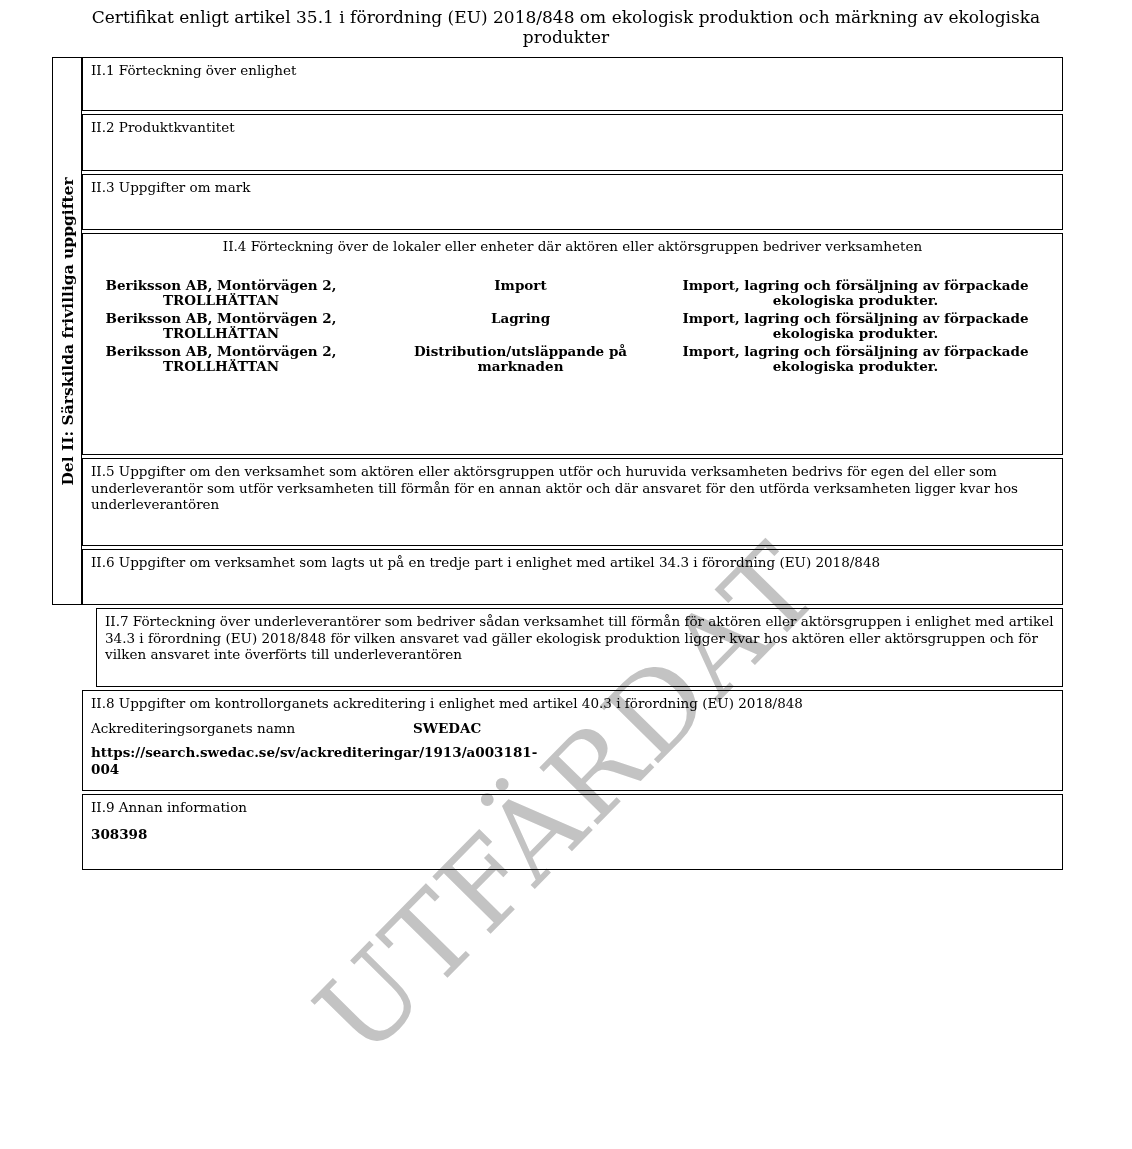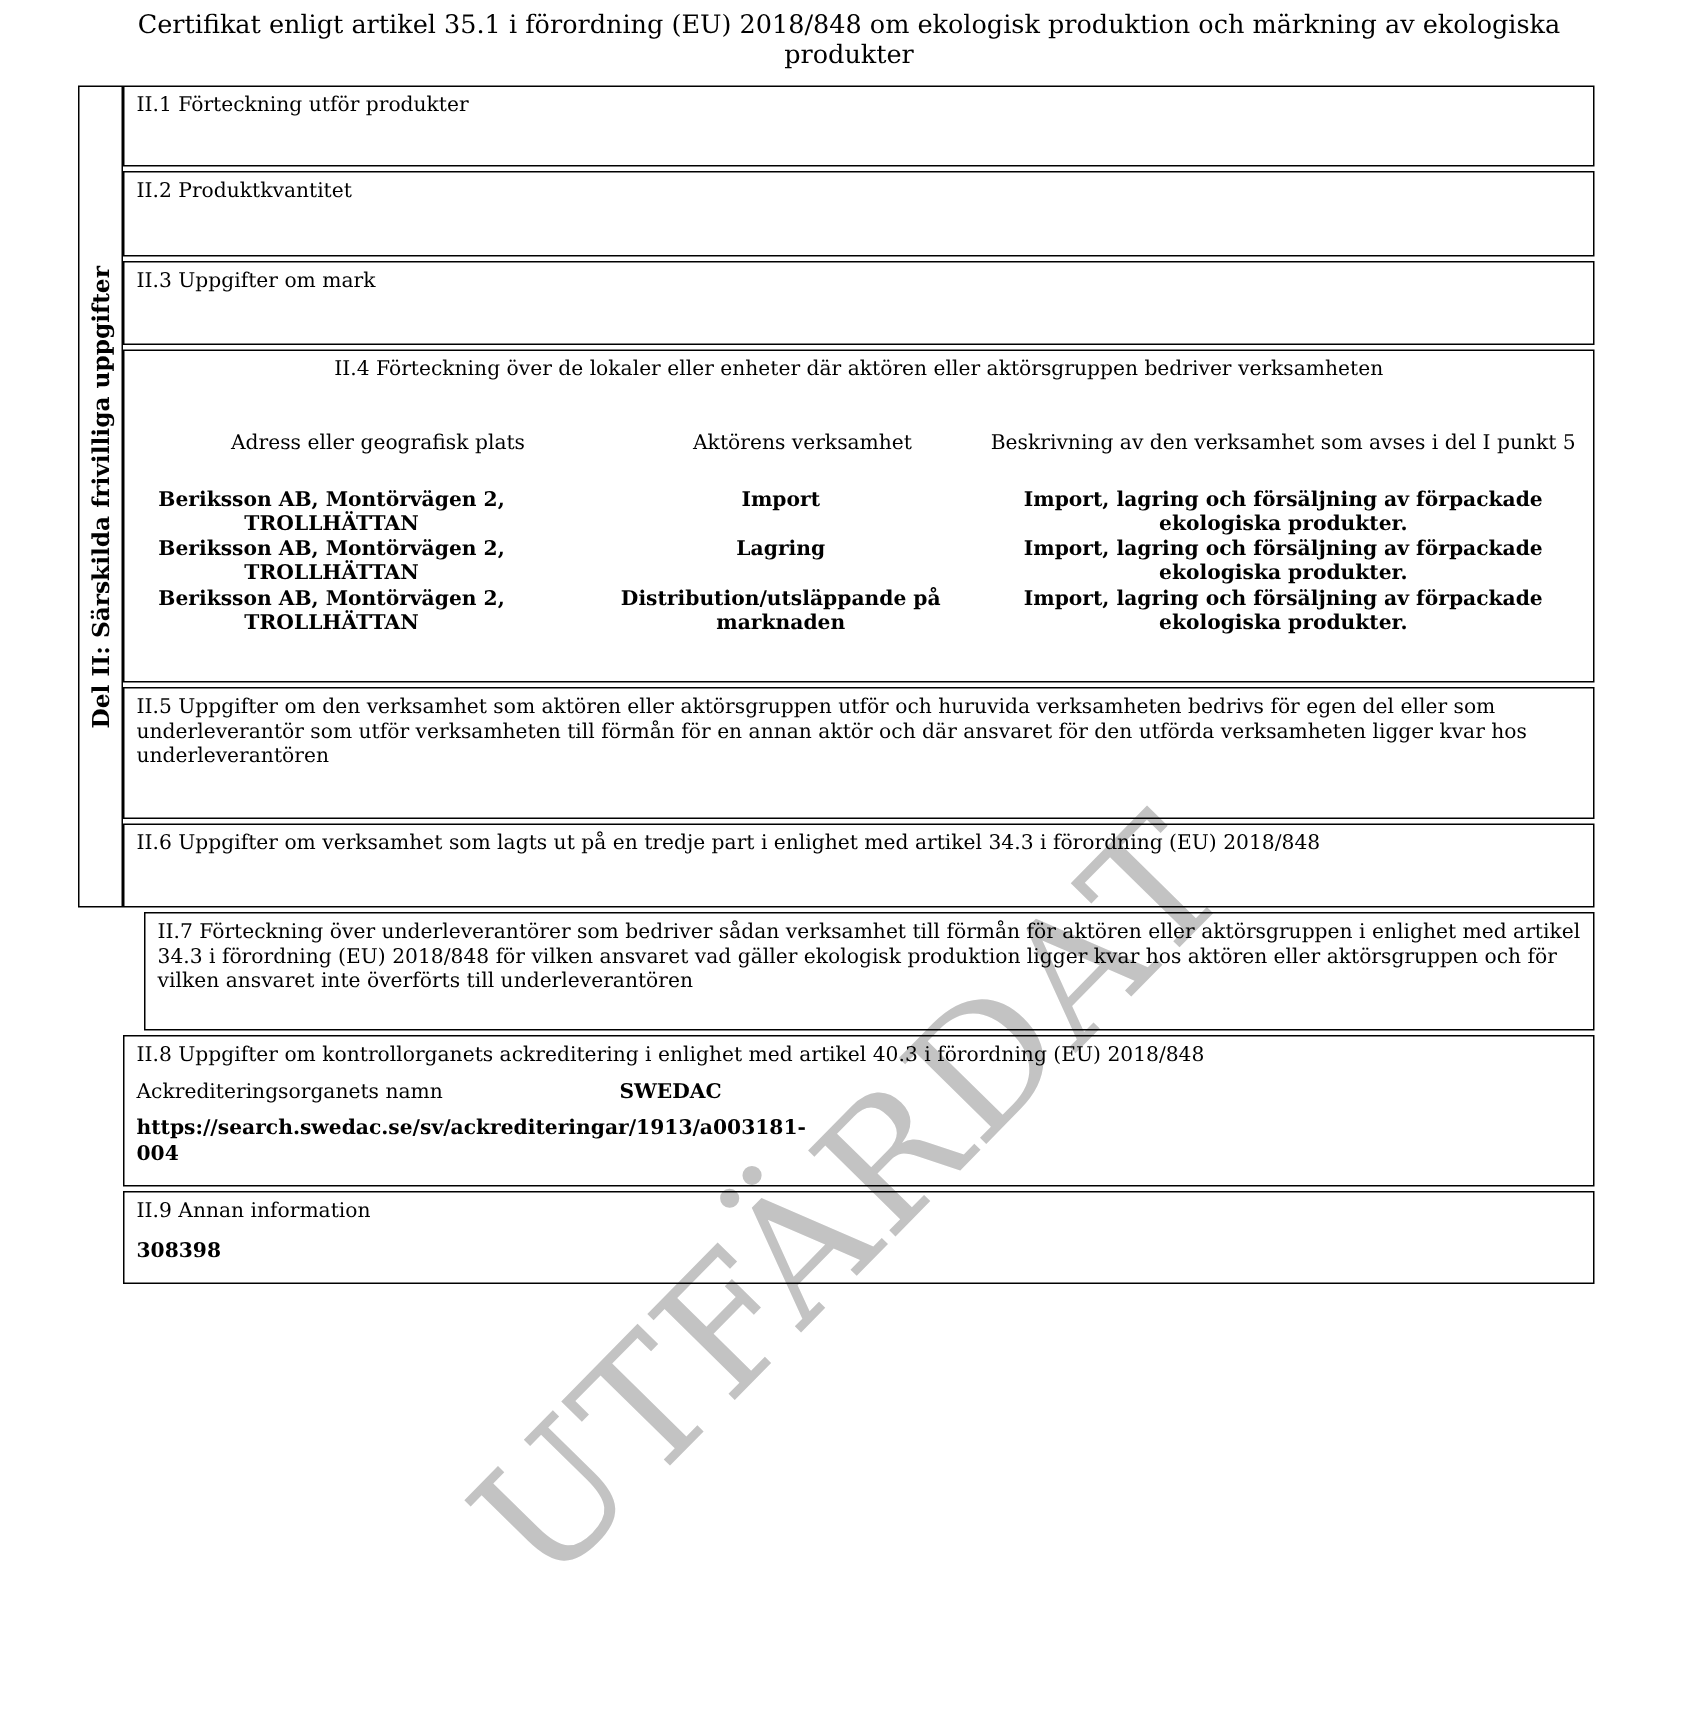--- a/index.html
+++ b/index.html
@@ -85,21 +85,21 @@
     background: transparent;
   }
   .r1 { height: 54px; }
   .r2 { height: 57px; }
   .r3 { height: 56px; }
   .r4 { height: 222px; text-align: center; }
   .r5 { height: 88px; }
   .r6 { height: 56px; }
   .r7 { height: 79px; margin-left: 14px; }
   .r8 { height: 101px; }
-  .r9 { height: 62px; }
+  .r9 { height: 76px; }
   
   .p-cols {
     display: grid;
     grid-template-columns: 322px 244px 1fr;
     margin-top: 32px;
   }
   .p-row {
     display: grid;
     grid-template-columns: 322px 244px 1fr;
     font-weight: bold;
@@ -132,38 +132,33 @@
 
   <div class="title">Certifikat enligt artikel 35.1 i förordning (EU) 2018/848 om ekologisk produktion och märkning av ekologiska produkter</div>
 
   <div class="sidebar">
     <span class="vtext">Del II: Särskilda frivilliga uppgifter</span>
   </div>
 
   <div class="main">
 
     <div class="row r1">
-      <div>II.1 Förteckning utför produkter</div>
+      <div>II.1 Förteckning över enlighet</div>
     </div>
 
     <div class="row r2">
       <div>II.2 Produktkvantitet</div>
     </div>
 
     <div class="row r3">
       <div>II.3 Uppgifter om mark</div>
     </div>
 
     <div class="row r4">
       <div>II.4 Förteckning över de lokaler eller enheter där aktören eller aktörsgruppen bedriver verksamheten</div>
-      <div class="p-cols">
-        <div>Adress eller geografisk plats</div>
-        <div>Aktörens verksamhet</div>
-        <div>Beskrivning av den verksamhet som avses i del I punkt 5</div>
-      </div>
       <div class="p-row first">
         <div class="cell-address">Beriksson AB, Montörvägen 2, TROLLHÄTTAN</div>
         <div class="cell-activity">Import</div>
         <div class="cell-description">Import, lagring och försäljning av förpackade ekologiska produkter.</div>
       </div>
       <div class="p-row">
         <div class="cell-address">Beriksson AB, Montörvägen 2, TROLLHÄTTAN</div>
         <div class="cell-activity">Lagring</div>
         <div class="cell-description">Import, lagring och försäljning av förpackade ekologiska produkter.</div>
       </div>

